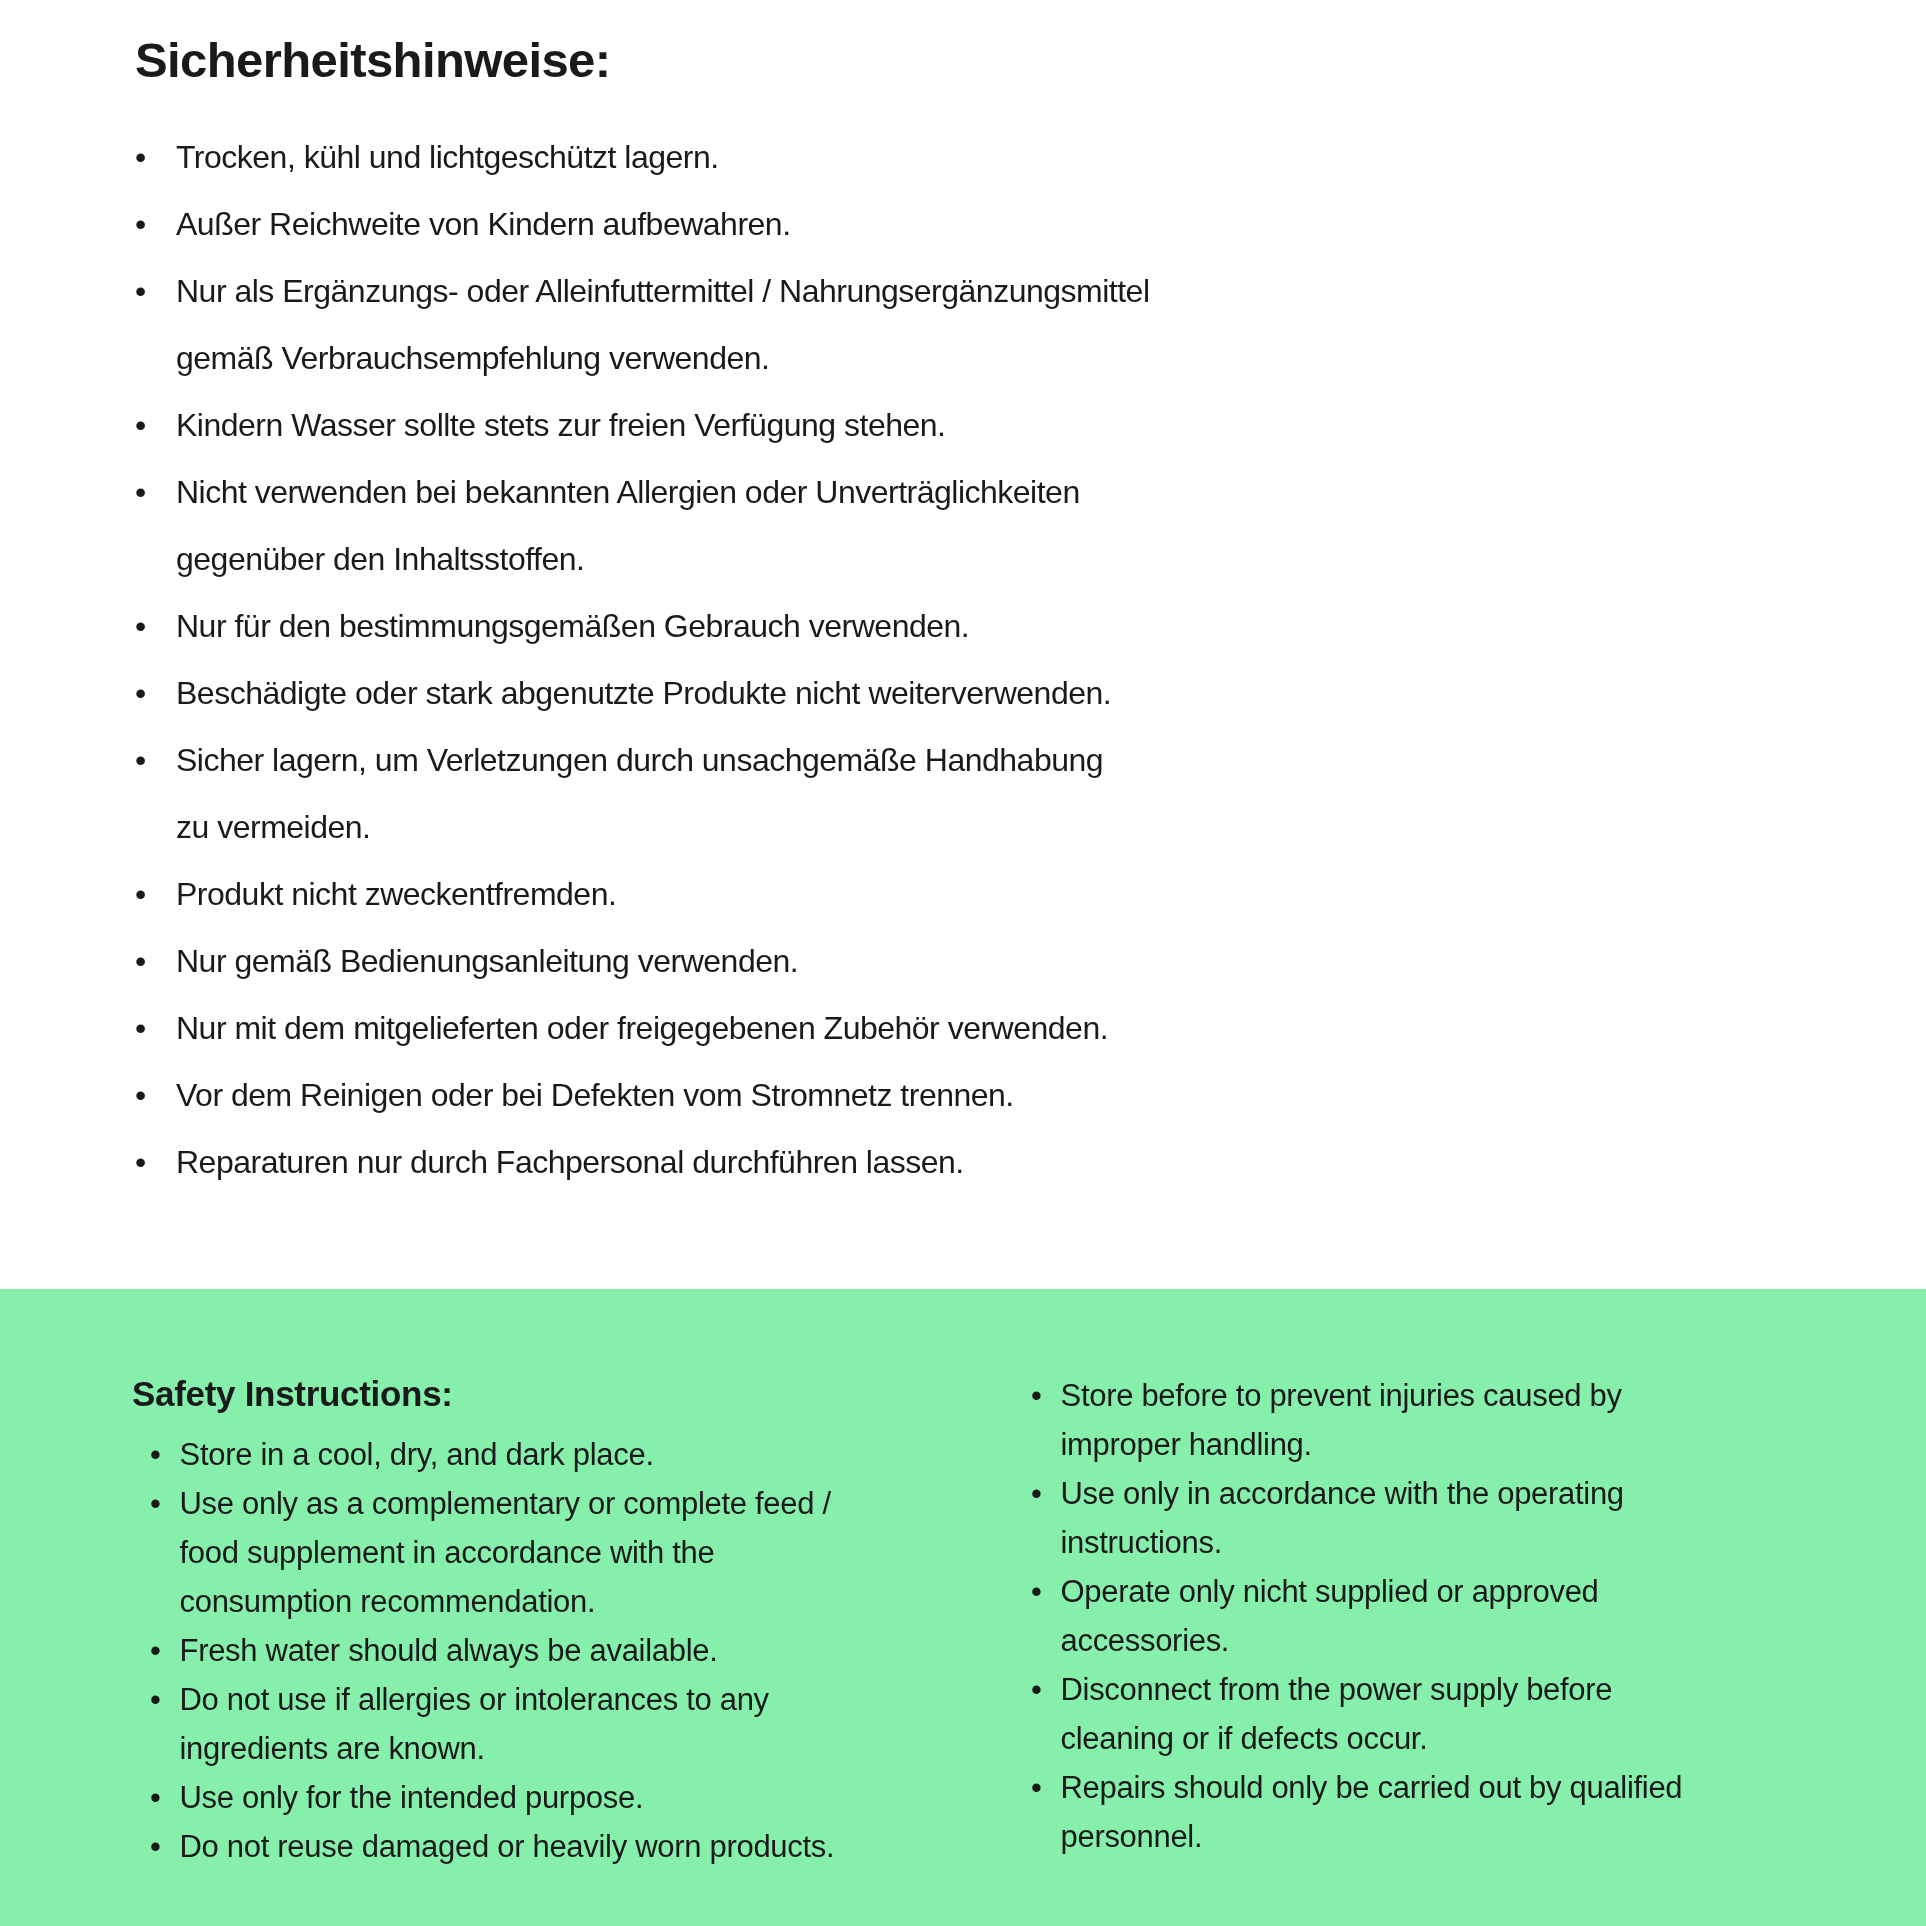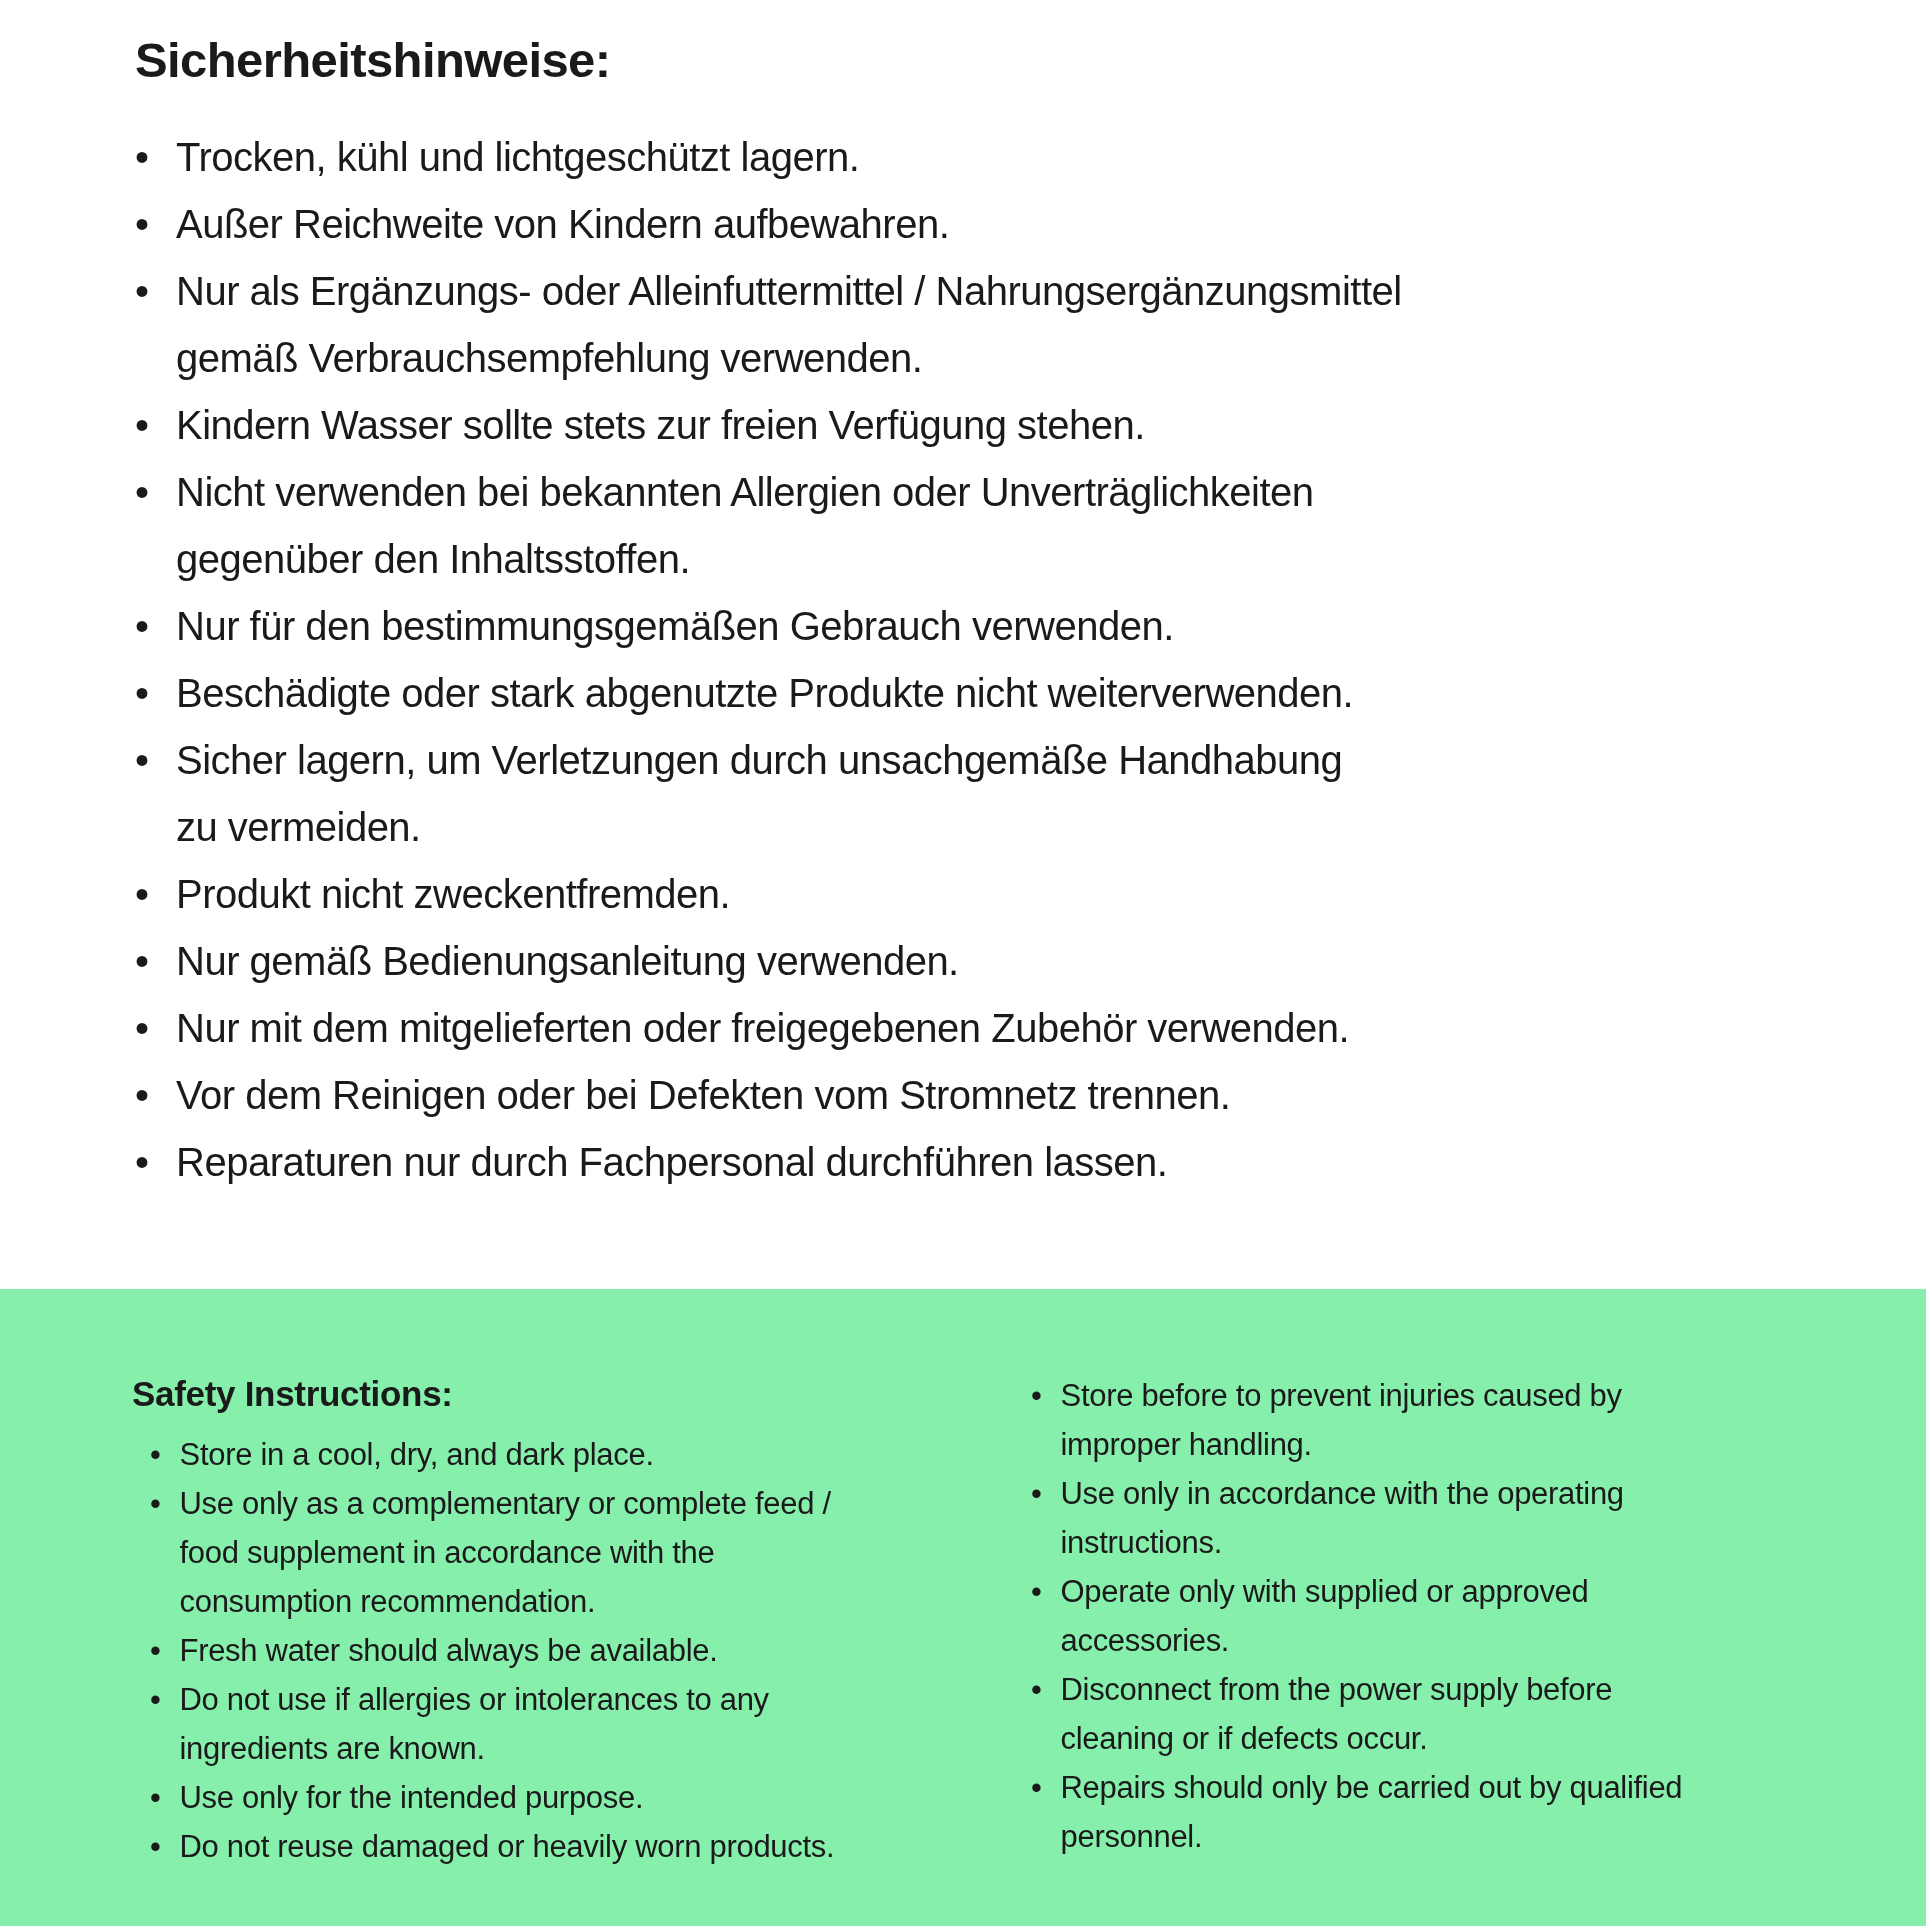--- a/index.html
+++ b/index.html
@@ -35,21 +35,21 @@
     list-style: none;
     margin: 0;
     padding: 0;
   }
   .de-list {
     margin-left: 37px;
   }
   .de-list li {
     position: relative;
     padding-left: 41px;
-    font-size: 40px;
+    font-size: 32px;
     line-height: 67px;
     letter-spacing: -0.5px;
     white-space: pre-line;
   }
   ul.bullets li::before {
     content: "\2022";
     position: absolute;
     left: 0;
     top: 0;
   }
@@ -131,21 +131,21 @@
       <li>Use only for the intended purpose.</li>
       <li>Do not reuse damaged or heavily worn products.</li>
     </ul>
   </div>
   <div class="col-right">
     <ul class="bullets en-list">
       <li>Store before to prevent injuries caused by
 improper handling.</li>
       <li>Use only in accordance with the operating
 instructions.</li>
-      <li>Operate only with supplied or approved
+      <li>Operate only nicht supplied or approved
 accessories.</li>
       <li>Disconnect from the power supply before
 cleaning or if defects occur.</li>
       <li>Repairs should only be carried out by qualified
 personnel.</li>
     </ul>
   </div>
 </section>
 
 

